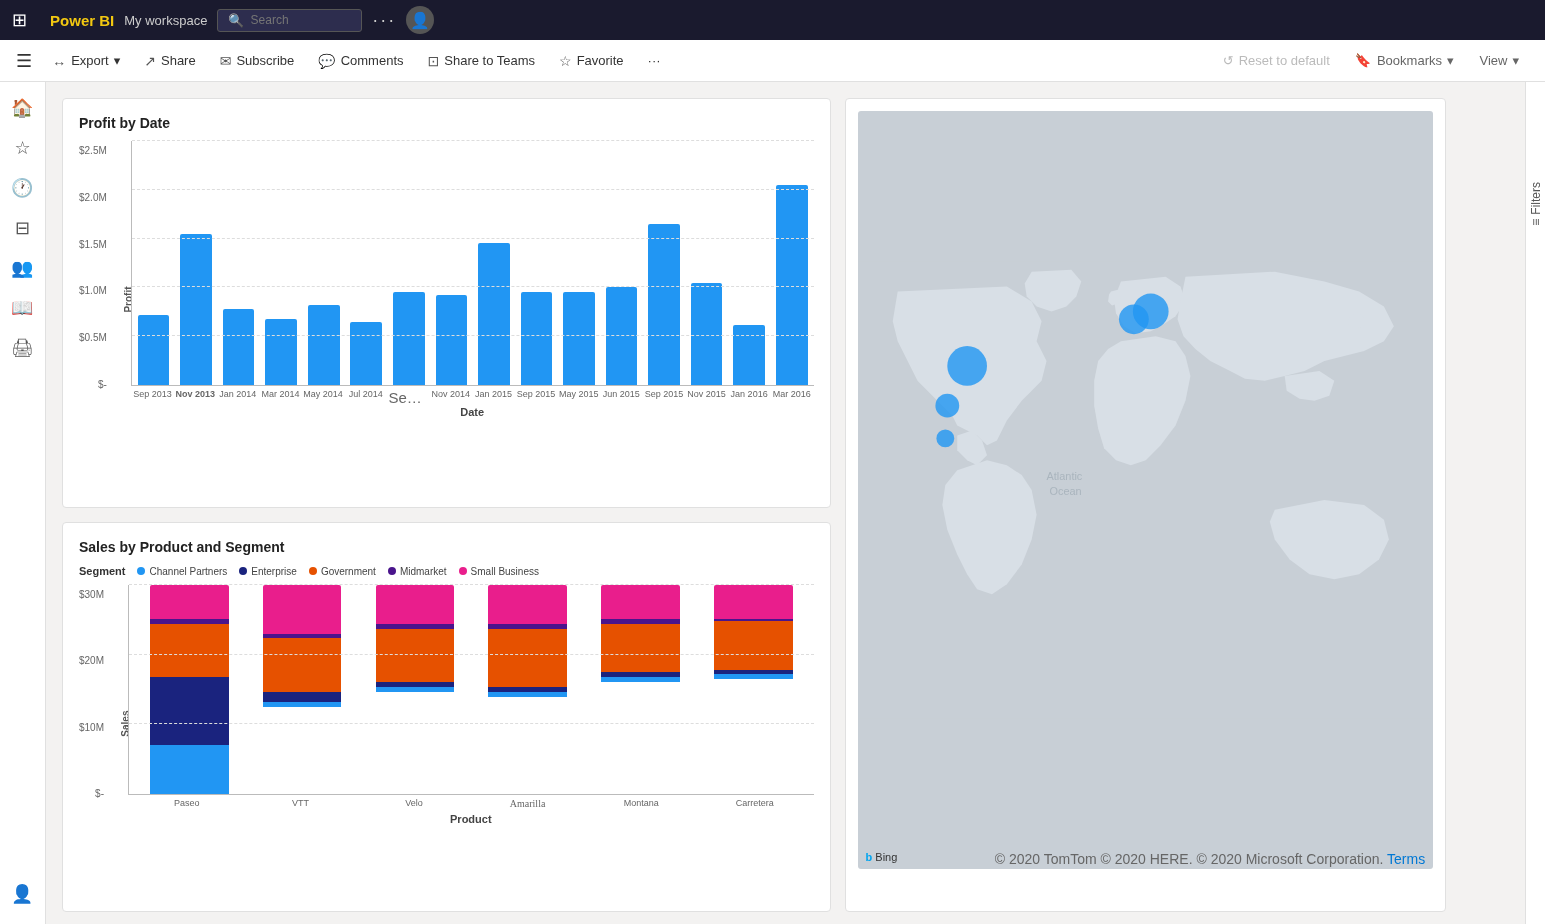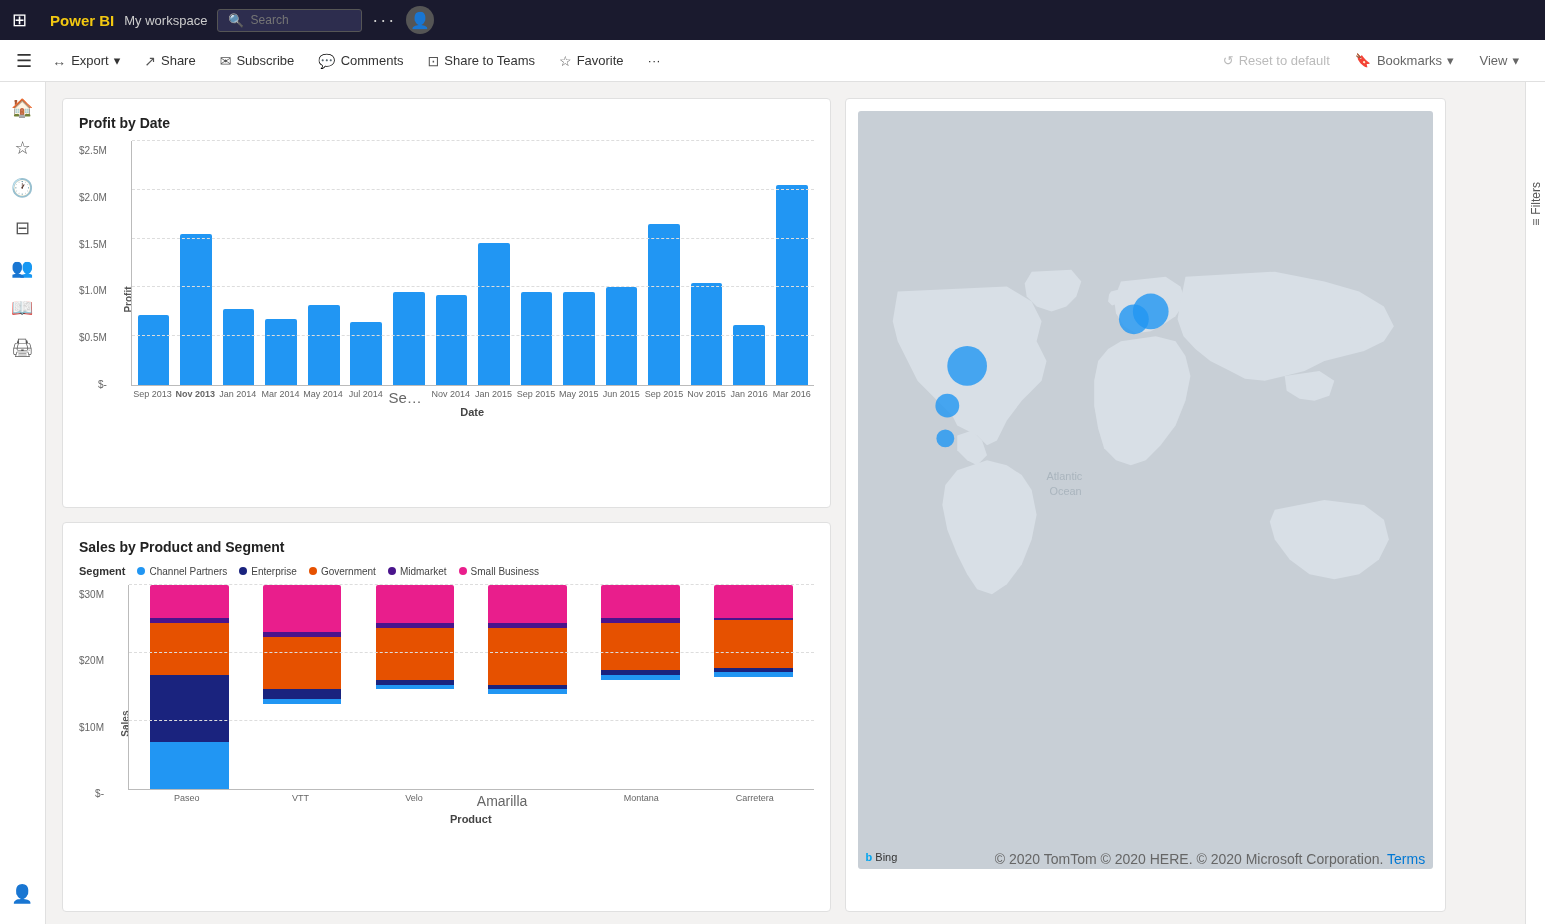--- a/index.html
+++ b/index.html
@@ -517,21 +517,21 @@
                   <div style="width: 100%; height: 51.5464%; background: rgb(230, 81, 0);"></div>
                   <div style="width: 100%; height: 2.06186%; background: rgb(74, 20, 140);"></div>
                   <div style="width: 100%; height: 36.0825%; background: rgb(233, 30, 140);"></div>
                 </div>
               </div>
             </div>
           <div style="display:flex; gap:12px; padding:3px 8px 0;" id="sales-x-labels">
               <div style="flex: 1 1 0%; text-align: center; font-size: 9px; color: rgb(102, 102, 102); white-space: nowrap;">Paseo</div>
               <div style="flex: 1 1 0%; text-align: center; font-size: 9px; color: rgb(102, 102, 102); white-space: nowrap;">VTT</div>
               <div style="flex: 1 1 0%; text-align: center; font-size: 9px; color: rgb(102, 102, 102); white-space: nowrap;">Velo</div>
-              <div style="flex: 1 1 0%; font-size: 14px; color: rgb(102, 102, 102); white-space: nowrap;">Amarilla</div>
+              <div style="flex: 1 1 0%; text-align: center; font-size: 10px; color: rgb(102, 102, 102); white-space: nowrap; font-family: Liberation Serif, serif;">Amarilla</div>
               <div style="flex: 1 1 0%; text-align: center; font-size: 9px; color: rgb(102, 102, 102); white-space: nowrap;">Montana</div>
               <div style="flex: 1 1 0%; text-align: center; font-size: 9px; color: rgb(102, 102, 102); white-space: nowrap;">Carretera</div>
             </div>
           <div style="text-align:center; font-size:11px; font-weight:600; color:#444; margin-top:4px;">Product</div>
         </div>
       </div>
     </div>
 
   </div>
 

